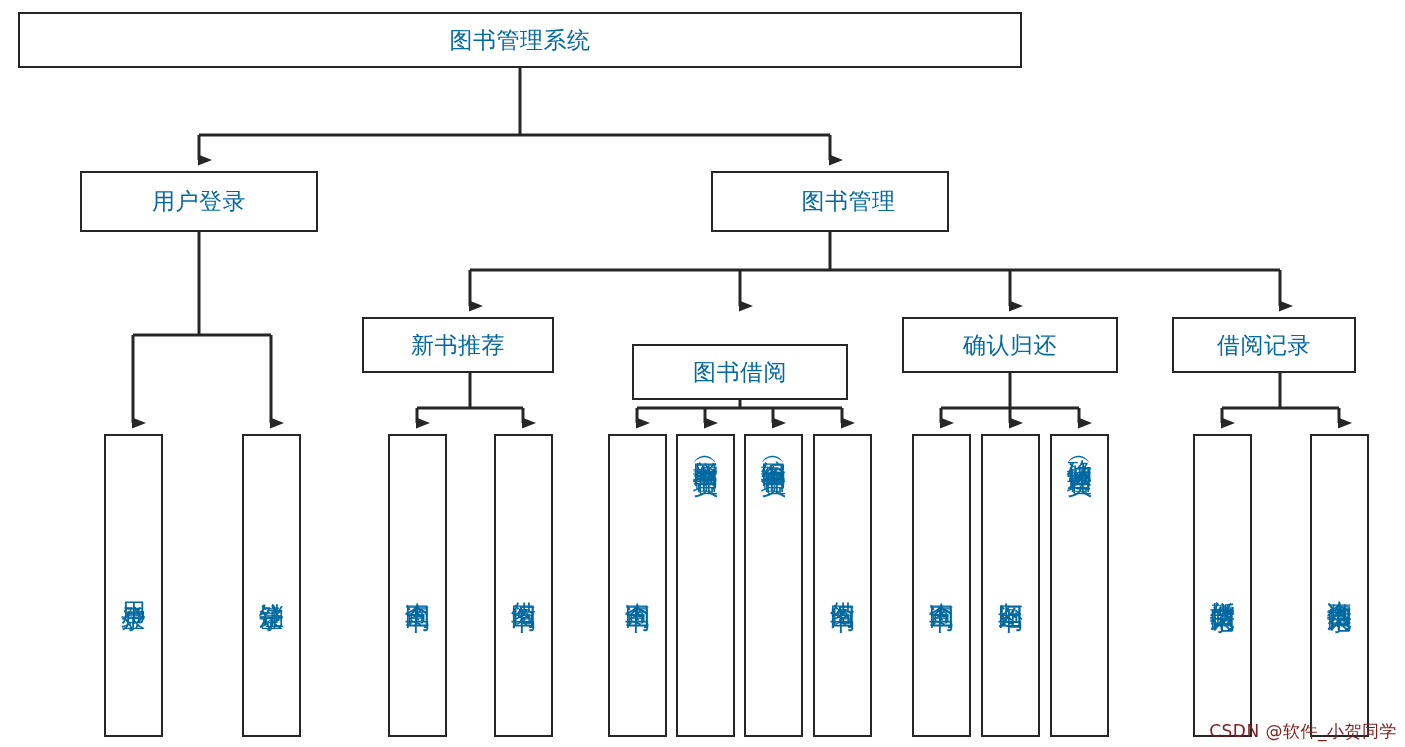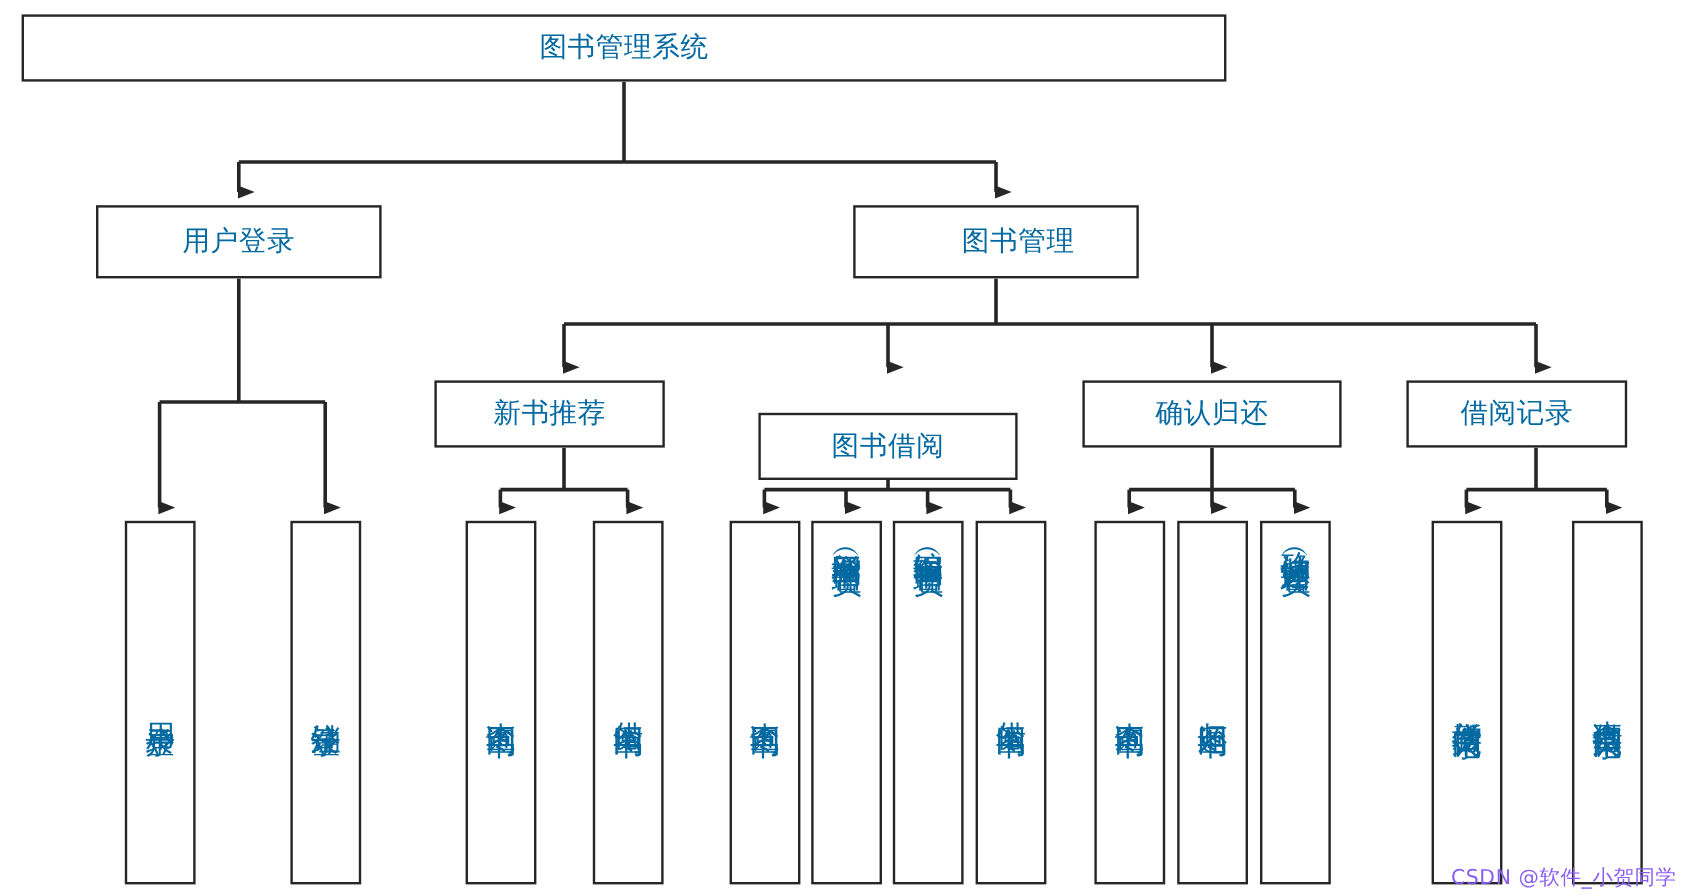--- a/index.html
+++ b/index.html
@@ -75,21 +75,21 @@
   .node.v .label {
     padding-top: 4px;
     padding-bottom: 4px;
   }
   
   #watermark {
     position: absolute;
     right: 8px;
     bottom: 4px;
     font-size: 17px;
-    color: #8b5cf6;
+    color: #7f1d1d;
     letter-spacing: 0.5px;
     z-index: 5;
     white-space: nowrap;
   }
 </style>
 </head>
 <body>
 
 <div id="canvas">
 

